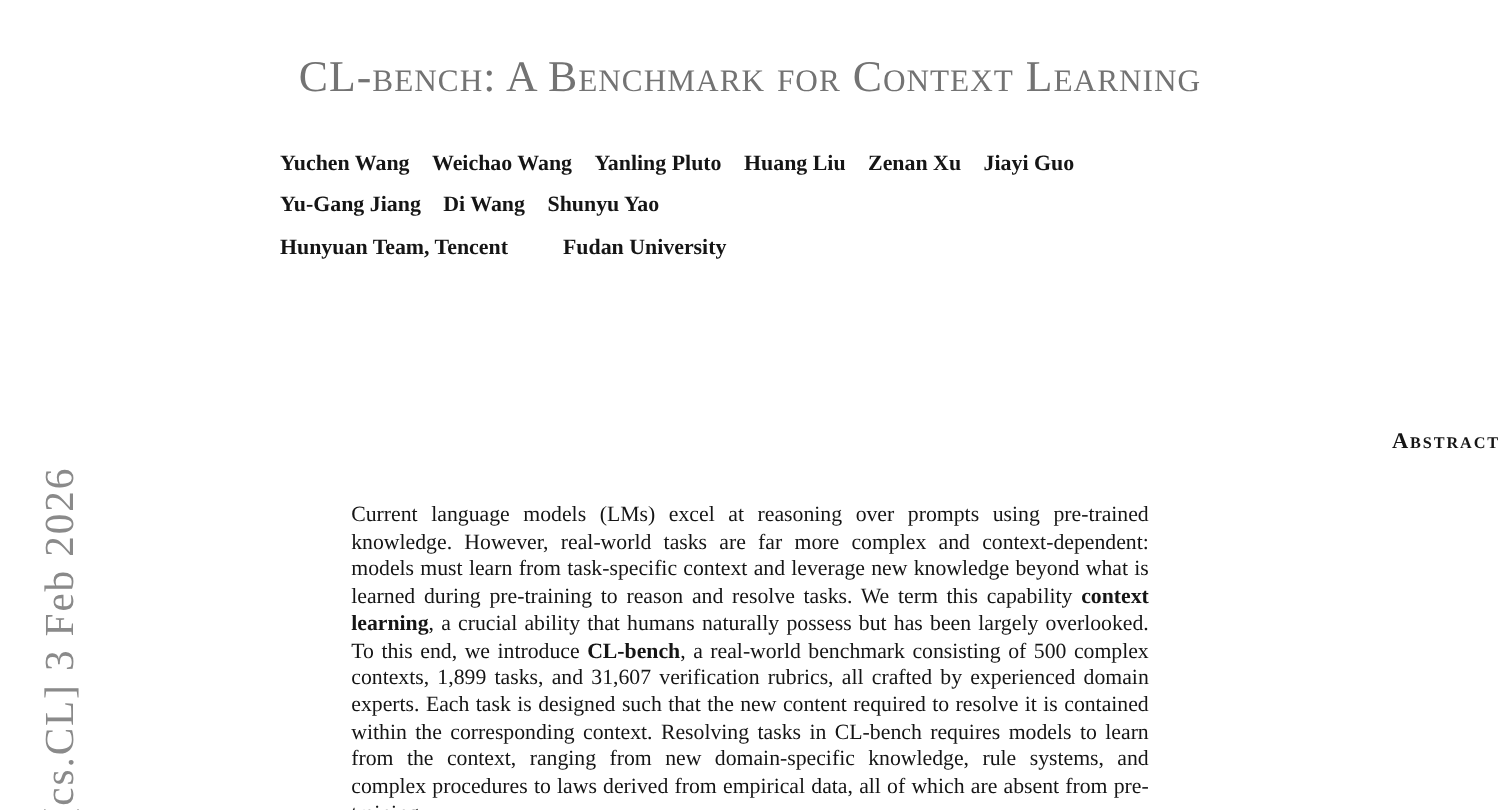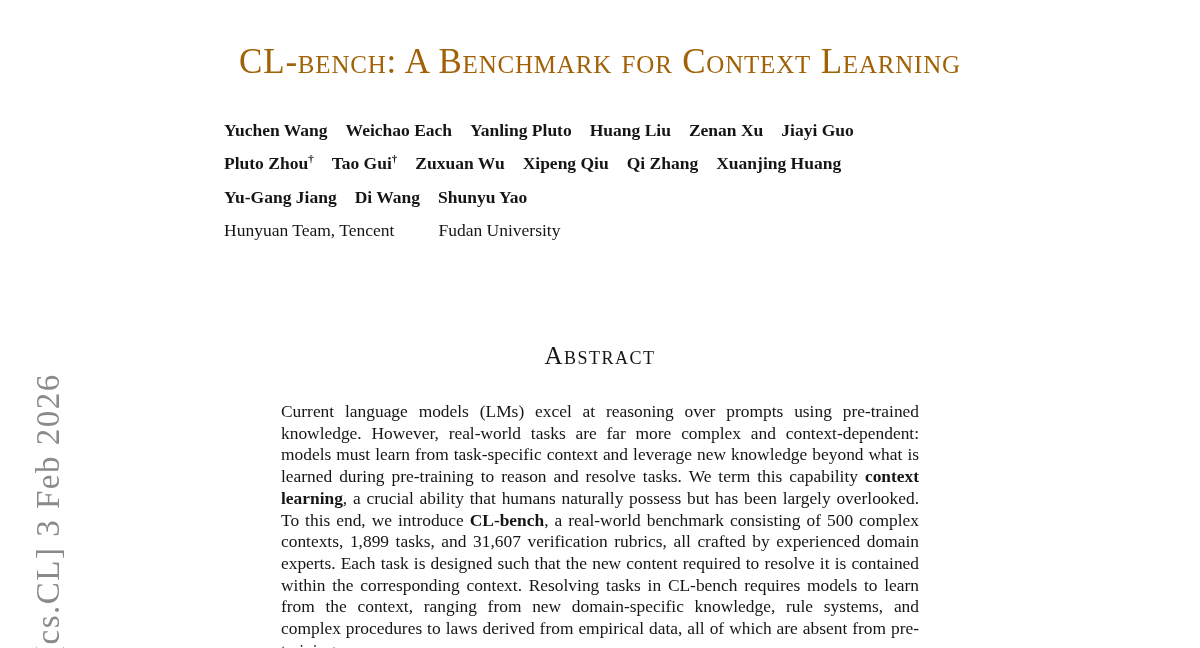--- a/index.html
+++ b/index.html
@@ -31,21 +31,21 @@
     position: absolute;
     top: 42px;
     left: 0;
     width: 100%;
     margin: 0;
     text-align: center;
     font-size: 35px;
     font-weight: normal;
     font-variant: small-caps;
     letter-spacing: 0.8px;
-    color: #a16207;
+    color: #737373;
   }
   .authors {
     position: absolute;
     left: 224px;
     top: 114px;
     width: 790px;
   }
   .author-row {
     line-height: 33.4px;
     font-size: 17.5px;
@@ -56,34 +56,34 @@
   .author-row .author:last-child { margin-right: 0; }
   .author sup {
     font-size: 11px;
     font-weight: bold;
     vertical-align: super;
     line-height: 0;
   }
   .affiliation-row {
     line-height: 33.4px;
     font-size: 17.5px;
-    font-weight: normal;
+    font-weight: bold;
     white-space: nowrap;
   }
   .affiliation-row .affiliation { margin-right: 44px; }
   .affiliation-row .affiliation:last-child { margin-right: 0; }
   .abstract-heading {
     position: absolute;
     top: 342px;
     left: 0;
     width: 100%;
     margin: 0;
-    text-align: center;
-    font-size: 25px;
-    font-weight: normal;
+    text-align: right;
+    font-size: 18px;
+    font-weight: bold;
     font-variant: small-caps;
     letter-spacing: 1.5px;
   }
   .abstract-body {
     position: absolute;
     left: 281px;
     top: 401px;
     width: 638px;
     font-size: 17.4px;
     line-height: 21.7px;
@@ -94,22 +94,21 @@
 </head>
 <body>
 
 <div class="page">
   <div class="watermark">[cs.CL]  3 Feb 2026</div>
 
   <h1 class="paper-title">CL-bench: A Benchmark for Context Learning</h1>
 
   <div class="authors">
     <div>
-        <div class="author-row"><span class="author">Yuchen Wang</span><span class="author">Weichao Each</span><span class="author">Yanling Pluto</span><span class="author">Huang Liu</span><span class="author">Zenan Xu</span><span class="author">Jiayi Guo</span></div>
-        <div class="author-row"><span class="author">Pluto Zhou<sup>†</sup></span><span class="author">Tao Gui<sup>†</sup></span><span class="author">Zuxuan Wu</span><span class="author">Xipeng Qiu</span><span class="author">Qi Zhang</span><span class="author">Xuanjing Huang</span></div>
+        <div class="author-row"><span class="author">Yuchen Wang</span><span class="author">Weichao Wang</span><span class="author">Yanling Pluto</span><span class="author">Huang Liu</span><span class="author">Zenan Xu</span><span class="author">Jiayi Guo</span></div>
         <div class="author-row"><span class="author">Yu-Gang Jiang</span><span class="author">Di Wang</span><span class="author">Shunyu Yao</span></div>
       </div>
     <div class="affiliation-row"><span class="affiliation">Hunyuan Team, Tencent</span><span class="affiliation">Fudan University</span></div>
   </div>
 
   <h2 class="abstract-heading">Abstract</h2>
 
   <div class="abstract-body"><span>Current language models (LMs) excel at reasoning over prompts using pre-trained knowledge. However, real-world tasks are far more complex and context-dependent: models must learn from task-specific context and leverage new knowledge beyond what is learned during pre-training to reason and resolve tasks.  We term this capability </span><b>context learning</b><span>, a crucial ability that humans naturally possess but has been largely overlooked. To this end, we introduce </span><b>CL-bench</b><span>, a real-world benchmark consisting of 500 complex contexts, 1,899 tasks, and 31,607 verification rubrics, all crafted by experienced domain experts. Each task is designed such that the new content required to resolve it is contained within the corresponding context. Resolving tasks in CL-bench requires models to learn from the context, ranging from new domain-specific knowledge, rule systems, and complex procedures to laws derived from empirical data, all of which are absent from pre-training</span></div>
 </div>
 

